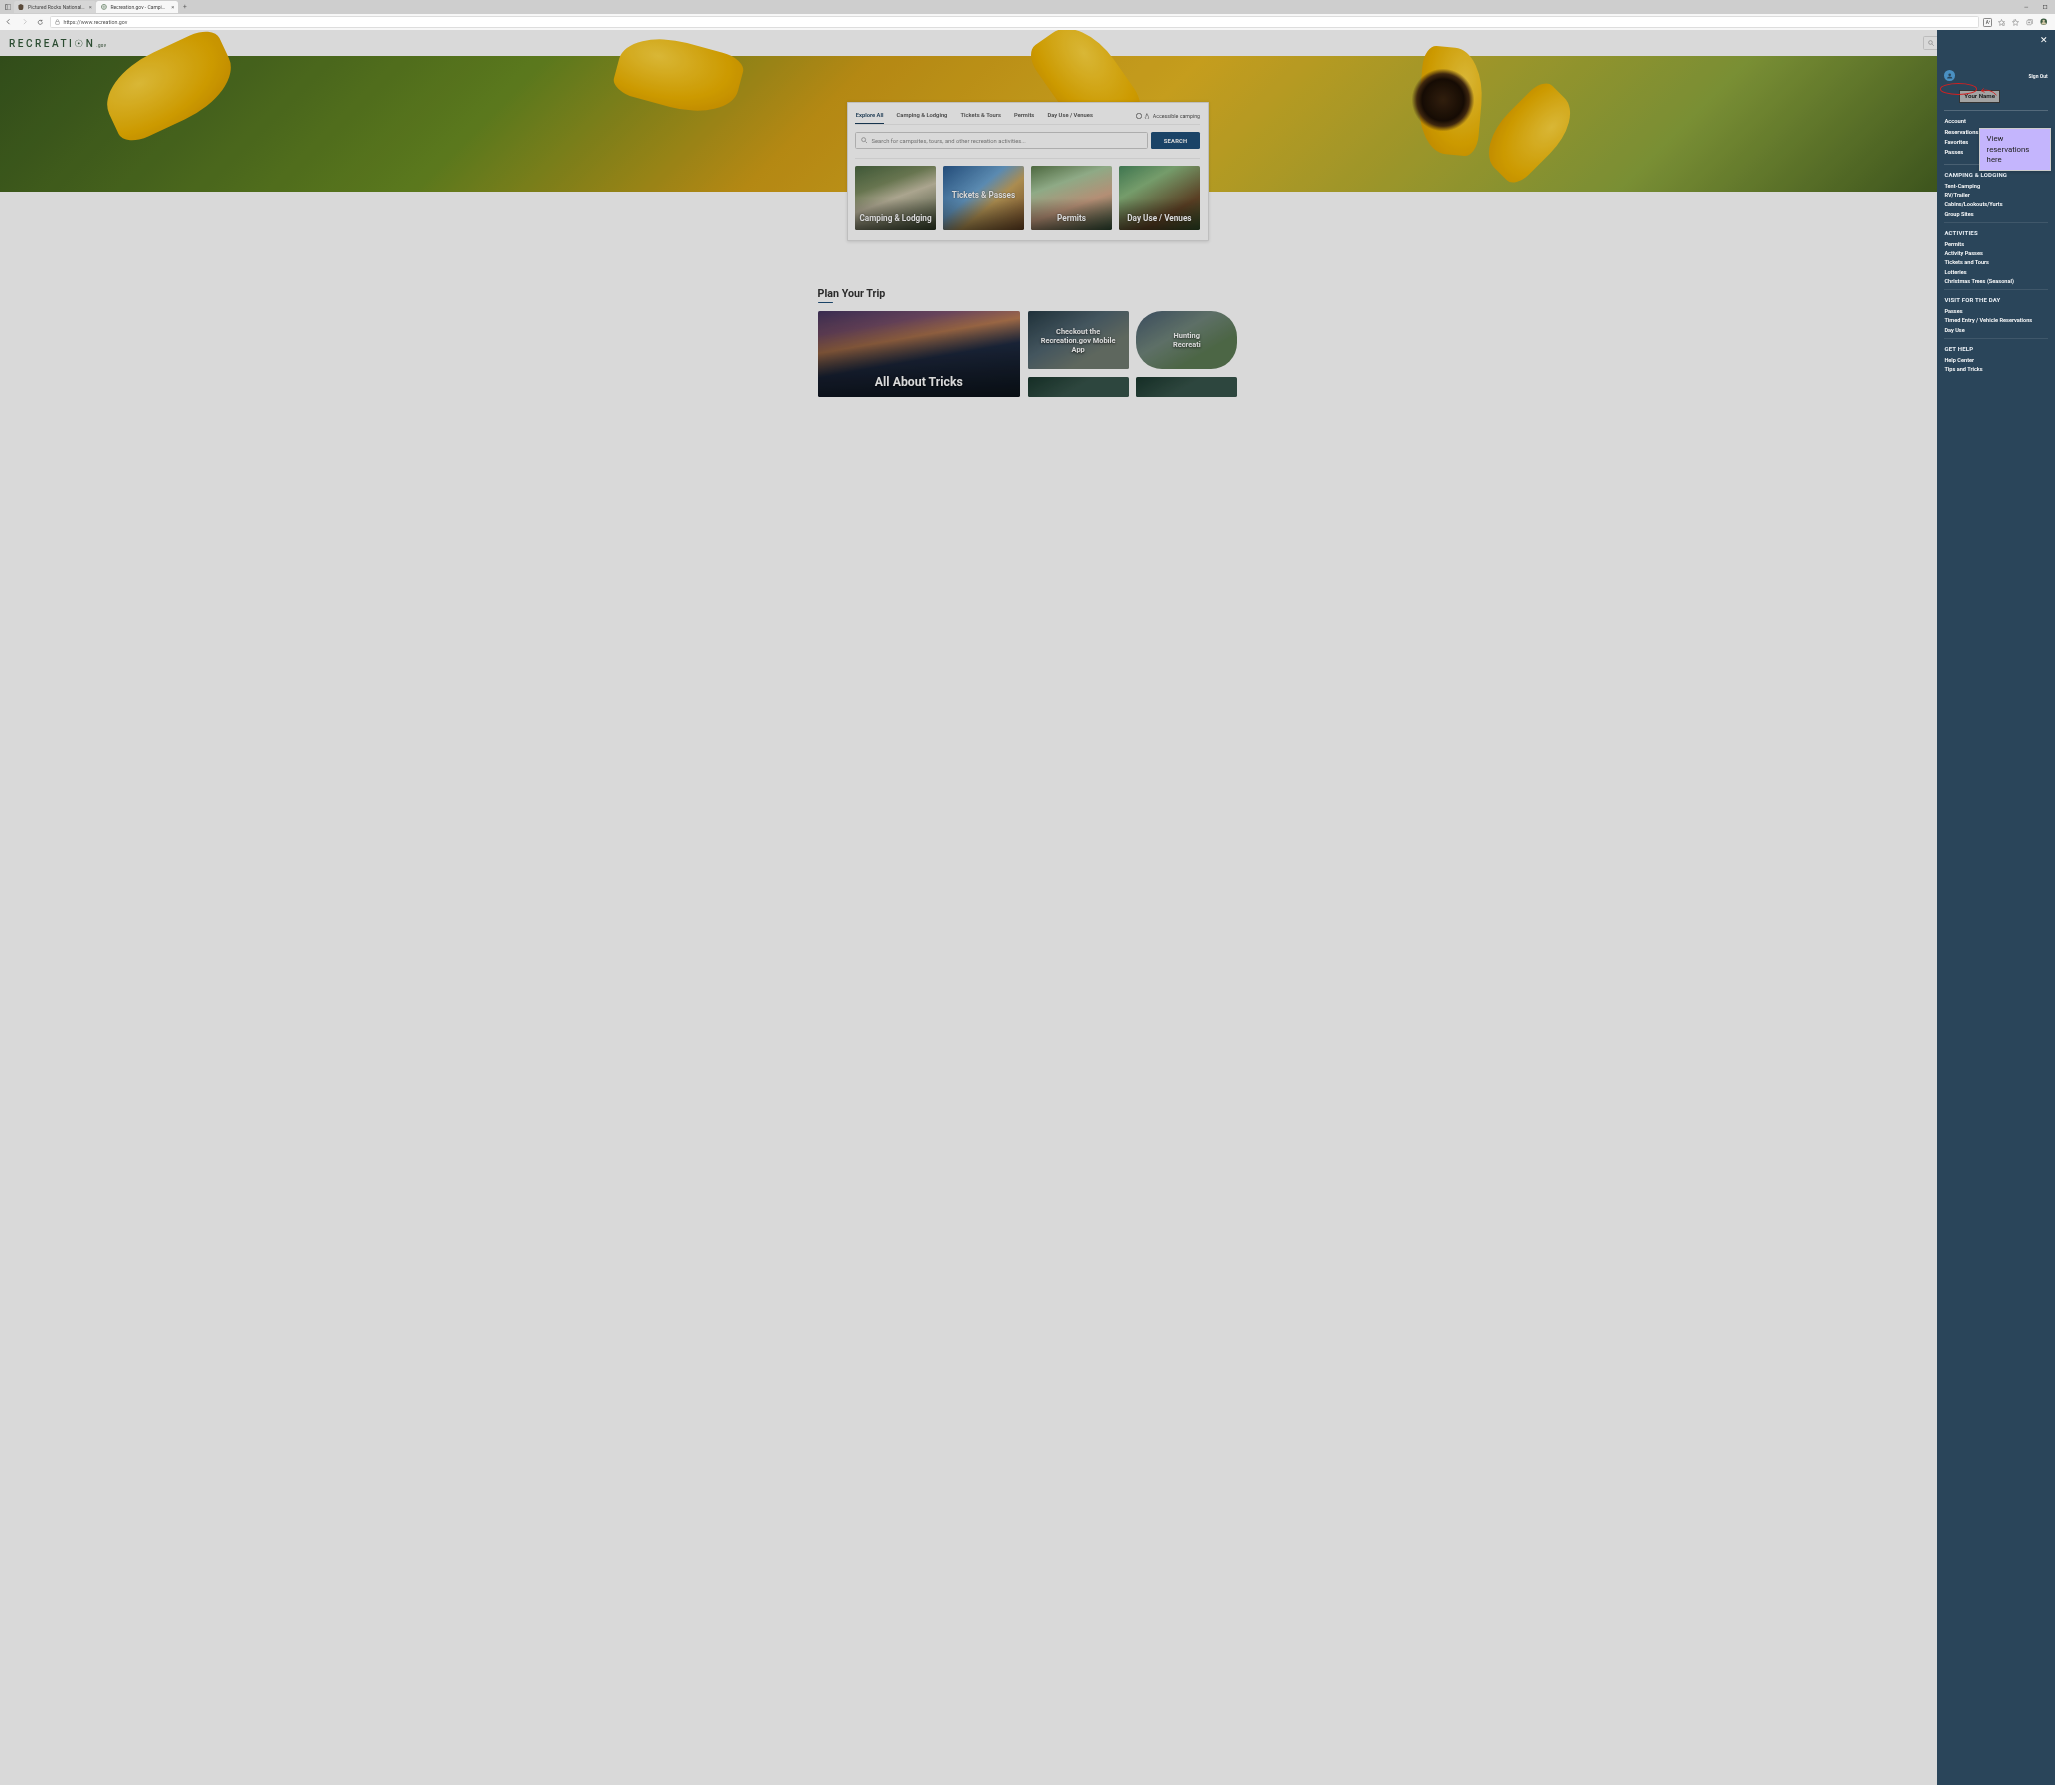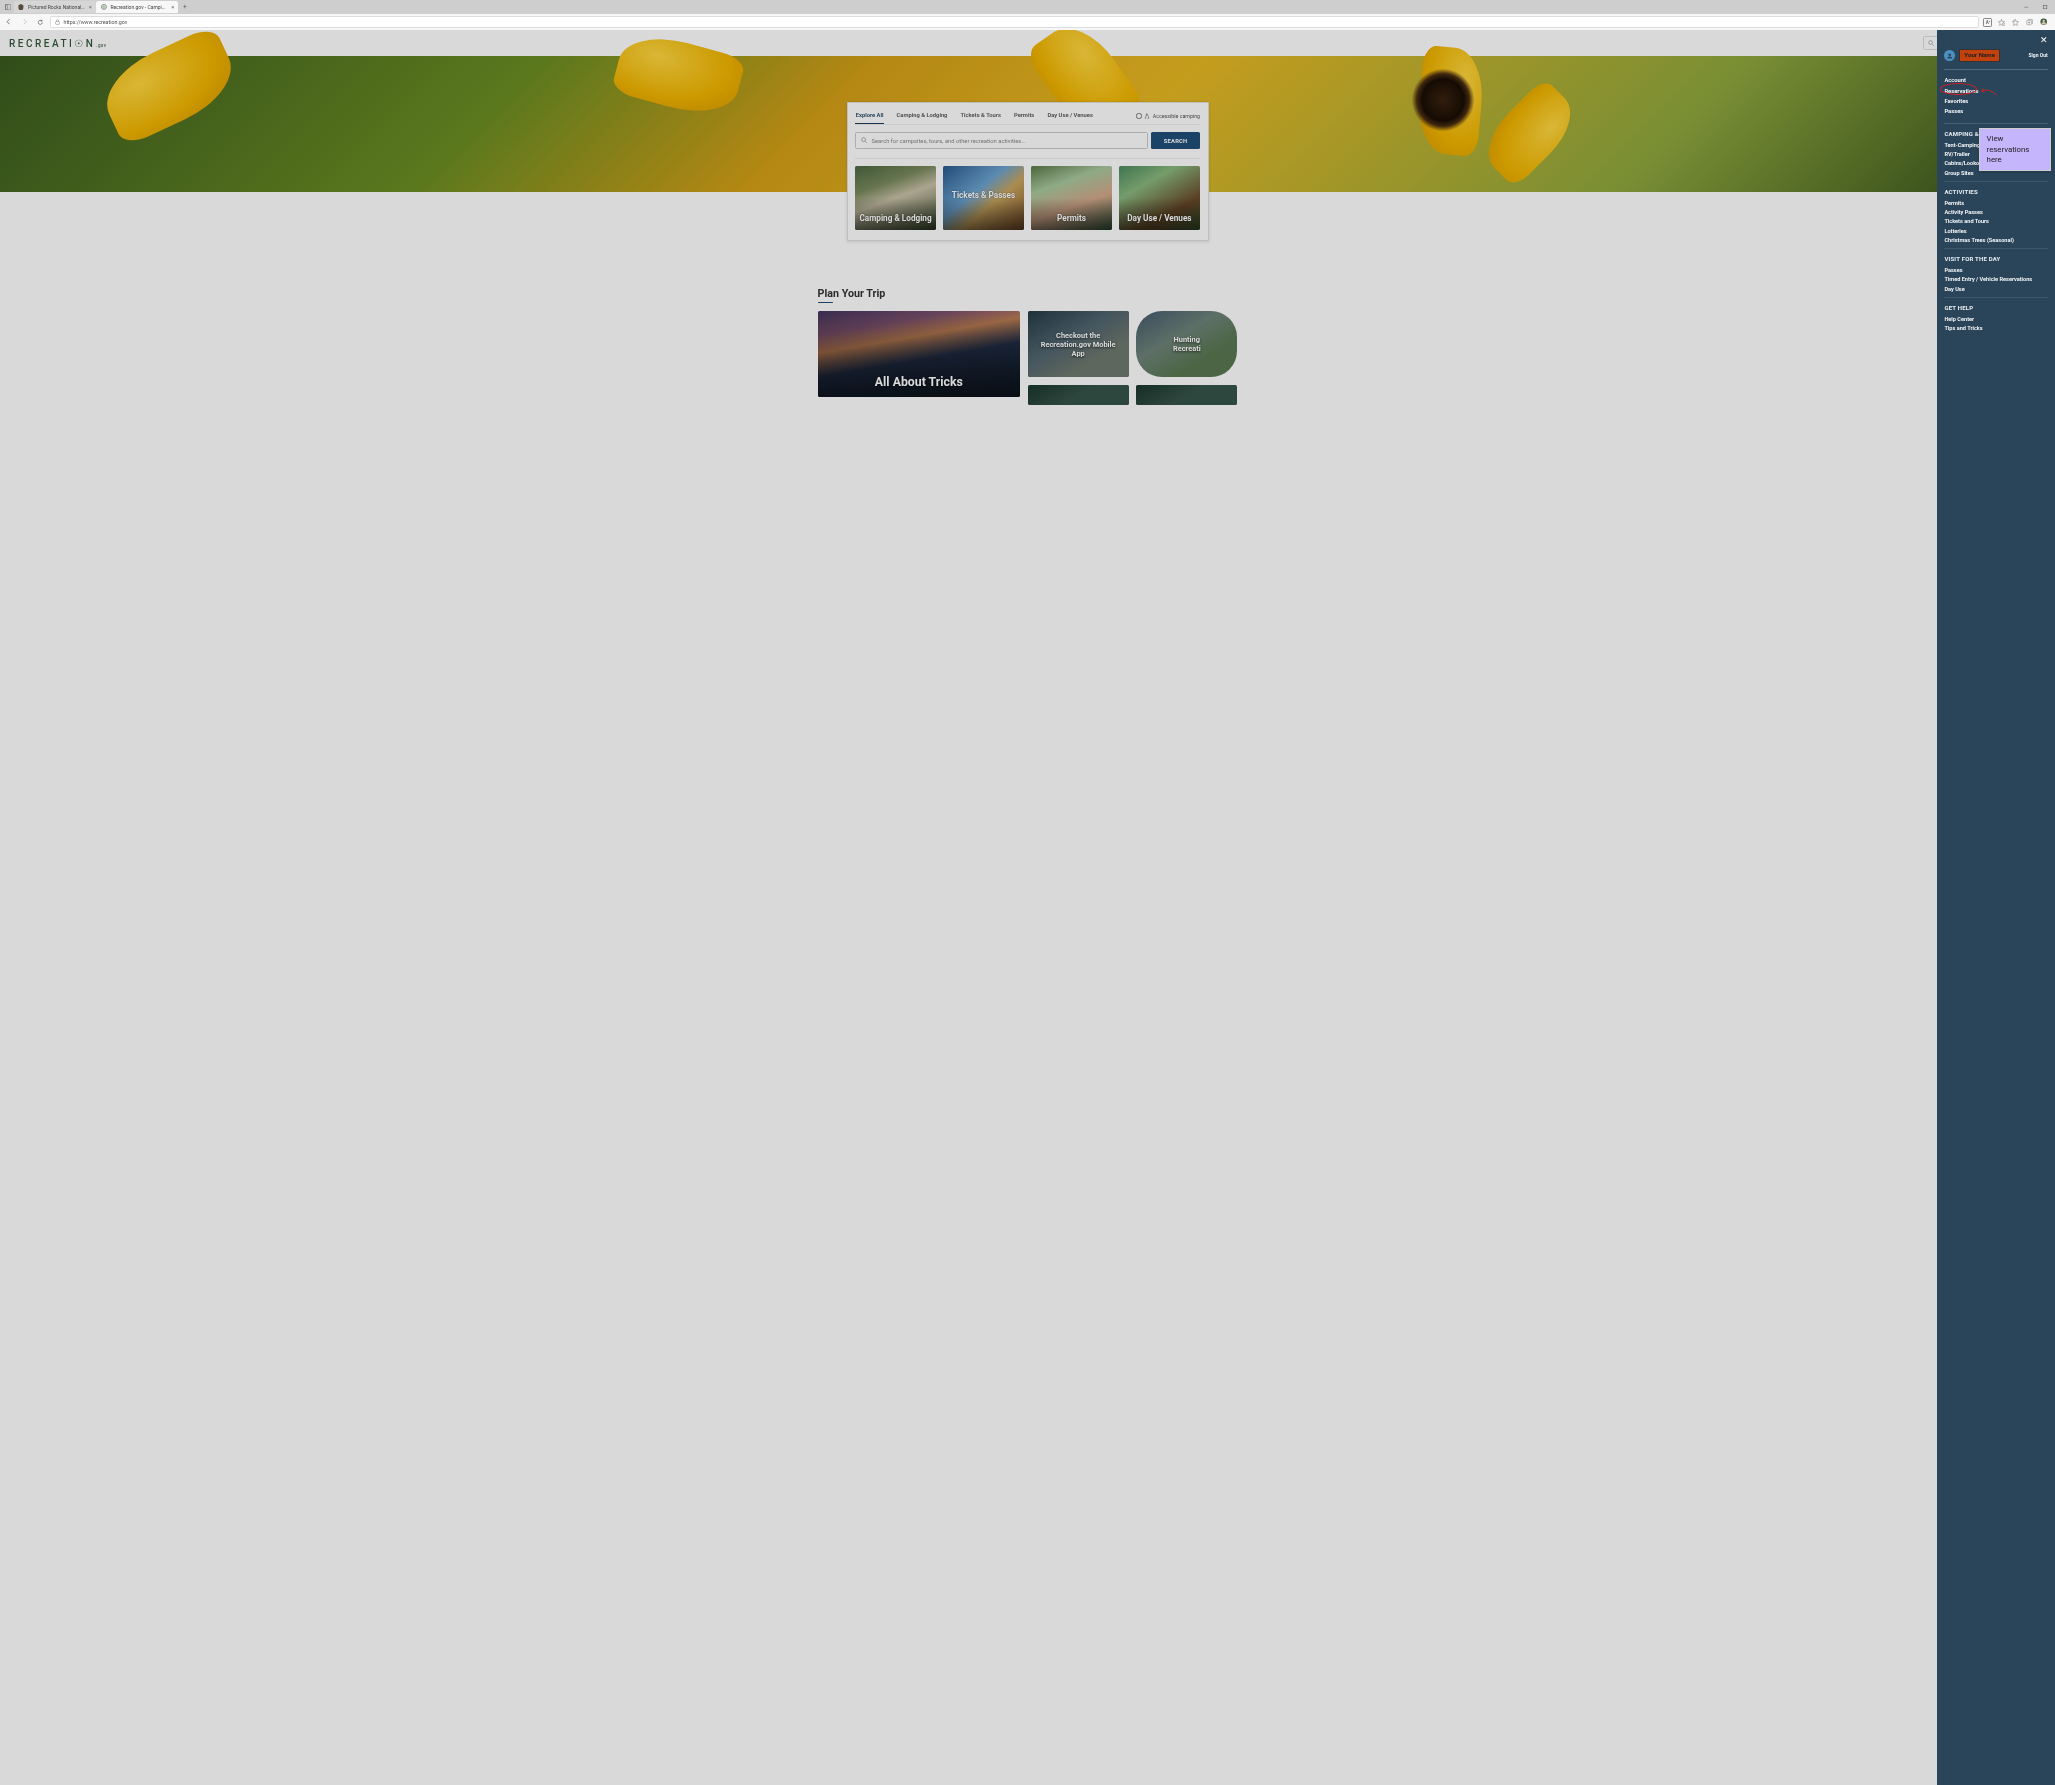--- a/index.html
+++ b/index.html
@@ -58,32 +58,32 @@
 .card.c3 { background: linear-gradient(180deg, rgba(0,0,0,0) 50%, rgba(0,0,0,0.5) 100%), linear-gradient(160deg, #5a7a4a 0%, #a8c89e 30%, #d4a88a 60%, #3a5a3f 100%); }
 .card.c4 { background: linear-gradient(180deg, rgba(0,0,0,0) 50%, rgba(0,0,0,0.5) 100%), linear-gradient(150deg, #4a8a5e 0%, #8ab87e 30%, #6a4a2a 70%, #3a5a2f 100%); }
 
 .plan { max-width: 428px; margin: 95px auto 0; padding: 0 4.1px; }
 .plan h2 { font-size: 10.7px; font-weight:700; color:#333; margin-bottom: 1.6px; }
 .plan .uline { width: 15px; height: 1.6px; background: #1f4f7a; border-radius: 0.8px; margin-bottom: 8.2px; }
 .plan-row { display:flex; gap: 7.4px; }
 .pcard { border-radius: 1.6px; position:relative; overflow:hidden; display:flex; align-items:center; justify-content:center; color:#fff; font-weight:700; text-shadow: 0 0.8px 2.5px rgba(0,0,0,0.7); }
 .pcard.big { flex: 2; height: 86px; font-size: 12.3px; align-items:flex-end; padding-bottom: 8.2px; background: linear-gradient(180deg, rgba(0,0,0,0.1) 0%, rgba(0,0,0,0.6) 100%), linear-gradient(170deg, #4a3a6a 0%, #8a5a7a 20%, #d89060 35%, #2a3a5a 55%, #1a2a3a 100%); }
 .pcol { flex: 1; display:flex; flex-direction:column; gap: 7.4px; }
-.pcard.sm { height: 66px; font-size: 7.4px; text-align:center; padding: 0 8.2px; }
+.pcard.sm { height: 58px; font-size: 7.4px; text-align:center; padding: 0 8.2px; }
 .pcard.sm1 { background: linear-gradient(rgba(0,0,0,0.35), rgba(0,0,0,0.35)), linear-gradient(150deg, #3a5a6a 0%, #7a9aaa 40%, #aabaaa 70%); }
 .pcard.sm2 { height: 20.6px; background: linear-gradient(rgba(0,0,0,0.4), rgba(0,0,0,0.4)), linear-gradient(150deg, #2a5a4a 0%, #5a8a7a 50%); }
 .pcard.sm3 { background: linear-gradient(rgba(0,0,0,0.35), rgba(0,0,0,0.35)), linear-gradient(150deg, #6a8aaa 0%, #aacaba 40%, #8ab87e 70%); border-radius: 26px; }
 
 
 .side-panel { position:absolute; right:0; top:0; width: 118px; height: 100%; background: #2a455a; color: #fff; padding: 5px 7.4px 0; overflow-y:auto; }
 .sp-close { display:flex; justify-content:flex-end; }
 .sp-close span { font-size: 9px; font-weight:300; }
 .sp-user { display:flex; align-items:center; gap: 4.1px; padding: 3.3px 0 7.4px; border-bottom: 0.4px solid rgba(255,255,255,0.2); position:relative; }
 .sp-user .avatar { width: 10.7px; height: 10.7px; border-radius:50%; background: #4a90c2; display:flex; align-items:center; justify-content:center; }
-.sp-user .name-box { background:#c2410c; color:#222; padding: 1.6px 4.1px; font-weight:700; font-size:6.2px; border:0.4px solid #333; }
+.sp-user .name-box { background:#a3a3a3; color:#222; padding: 1.6px 4.1px; font-weight:700; font-size:6.2px; border:0.4px solid #333;margin-top:41px; }
 .sp-user .signout { position:absolute; right:0; font-size:5px; font-weight:600; }
 .sp-links { padding: 5px 0 7.4px; border-bottom: 0.4px solid rgba(255,255,255,0.15); }
 .sp-links a, .sp-section a { display:block; padding: 2.1px 0; font-size: 5.8px; font-weight:600; color:#fff; text-decoration:none; }
 .sp-section { padding: 5.8px 0 4.1px; border-bottom: 0.4px solid rgba(255,255,255,0.1); }
 .sp-section h4 { font-size: 6px; font-weight:700; letter-spacing:0.2px; margin-bottom: 3.3px; color: #e8eef4; }
 .sp-section a { font-weight: 600; padding: 1.6px 0; font-size: 5.6px; }
 
 
 .red-ring { position:absolute; border: 1px solid #d32020; border-radius: 50%; pointer-events:none; }
 .callout { position:absolute; background:#c4b5fd; color:#222; font-size: 7.8px; padding: 5px 6.6px; border:0.4px solid #ccc; box-shadow: 0 0.8px 3.3px rgba(0,0,0,0.2); line-height: 1.3; margin-top: 27px; }

